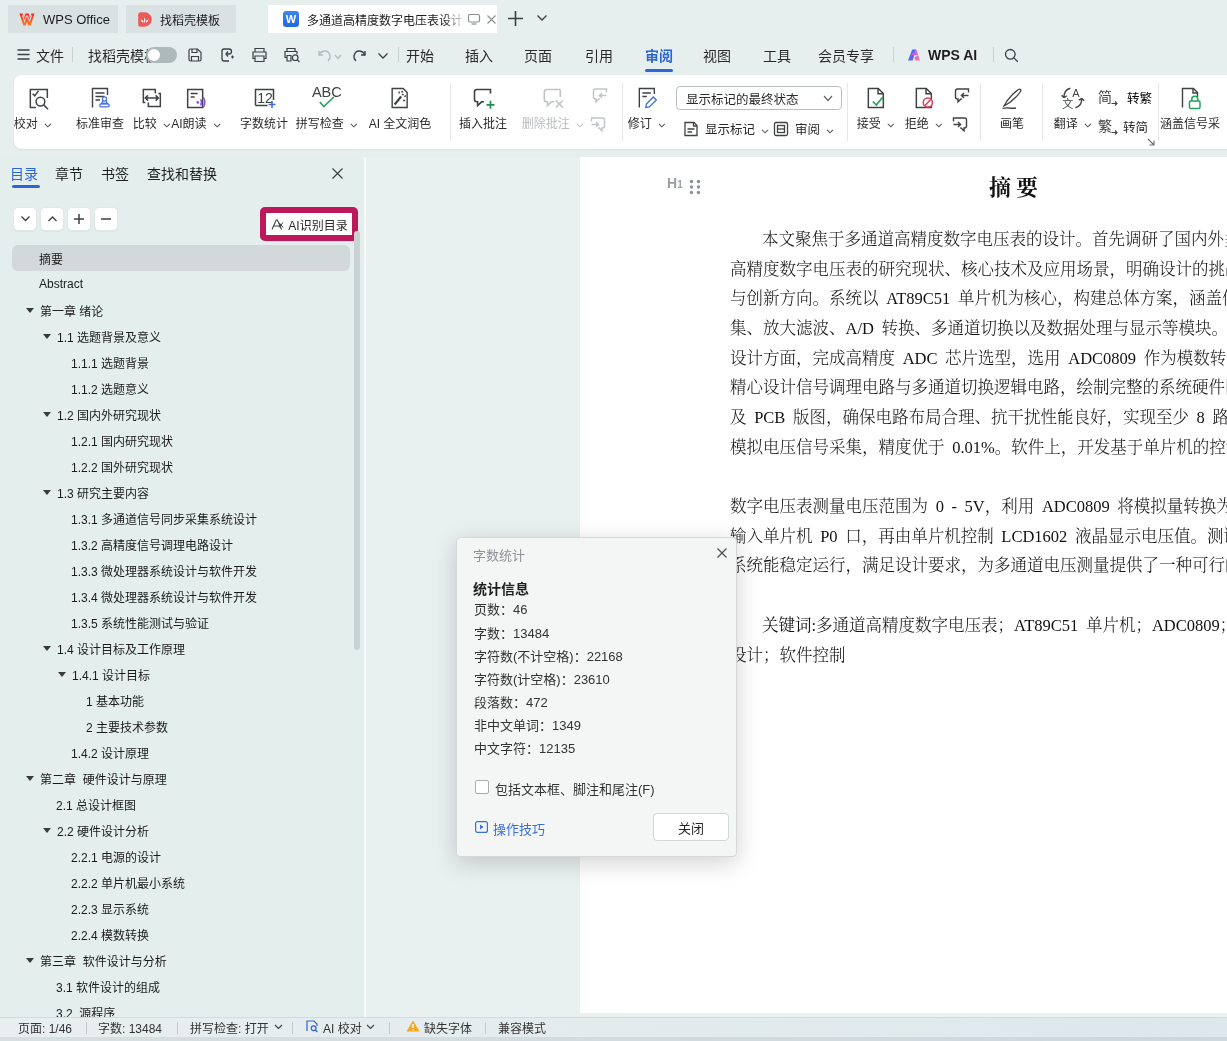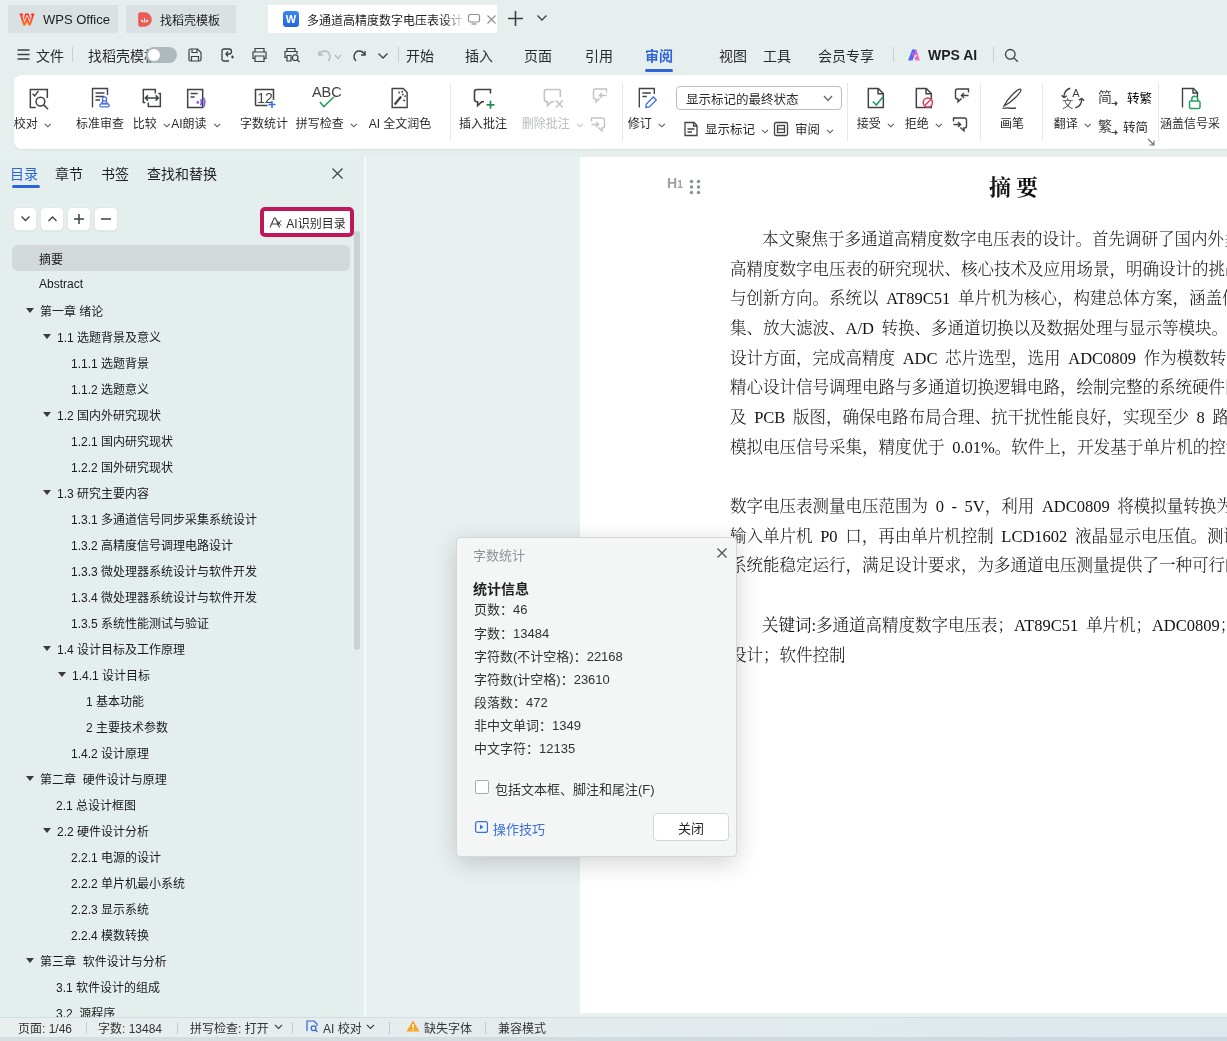--- a/index.html
+++ b/index.html
@@ -126,21 +126,21 @@
   <svg class="abs" style="left:377px;top:16px" width="12" height="8" viewBox="0 0 12 8">
     <path d="M1.5 1.5 L6 6 L10.5 1.5" stroke="#3c4043" stroke-width="1.3" fill="none"></path>
   </svg>
   <div class="abs" style="left:398px;top:11px;width:1px;height:15px;background:#c8d0d0;"></div>
   <div class="mi abs" style="left:406px;width:28px;">开始</div>
   <div class="mi abs" style="left:465px;width:28px;">插入</div>
   <div class="mi abs" style="left:524px;width:28px;">页面</div>
   <div class="mi abs" style="left:585px;width:28px;">引用</div>
   <div class="mi abs" style="left:645px;width:28px;color:#2c64d9;font-weight:bold;">审阅</div>
   <div class="abs" style="left:645px;top:33px;width:28px;height:3px;background:#2c64d9;border-radius:2px;"></div>
-  <div class="mi abs" style="left:703px;width:28px;margin-left:16px;">视图</div>
+  <div class="mi abs" style="left:703px;width:28px;">视图</div>
   <div class="mi abs" style="left:763px;width:28px;">工具</div>
   <div class="mi abs" style="left:818px;width:56px;">会员专享</div>
   <div class="abs" style="left:893px;top:11px;width:1px;height:15px;background:#c8d0d0;"></div>
   <svg class="abs" style="left:907px;top:13px" width="16" height="12" viewBox="0 0 16 12">
     <defs>
         <linearGradient id="ai1" x1="0" y1="0" x2="1" y2="1">
       <stop offset="0" stop-color="#2f7bf7"></stop>
           <stop offset="1" stop-color="#7b58f2"></stop>
         </linearGradient>
       <linearGradient id="ai2" x1="0" y1="0" x2="1" y2="1">
@@ -400,21 +400,21 @@
     <div class="abs sbtn" style="left:67px;top:50px;">
         <svg width="12" height="12" viewBox="0 0 12 12">
           <path d="M6 1 L6 11 M1 6 L11 6" stroke="#3c4043" stroke-width="1.5"></path>
         </svg>
       </div>
     <div class="abs sbtn" style="left:94px;top:50px;">
         <svg width="12" height="4" viewBox="0 0 12 4">
           <path d="M1 2 L11 2" stroke="#3c4043" stroke-width="1.5"></path>
         </svg>
       </div>
-    <div class="abs" style="left:260px;top:50px;width:86px;height:22px;background:#fff;border:4px solid #be185d;border-radius:5px;display:flex;align-items:center;justify-content:center;font-size:12px;color:#2b2b2b;box-shadow:0 1px 1px rgba(0,0,0,.04);">
+    <div class="abs" style="left:260px;top:50px;width:86px;height:22px;background:#fff;border:6px solid #be185d;border-radius:5px;display:flex;align-items:center;justify-content:center;font-size:12px;color:#2b2b2b;box-shadow:0 1px 1px rgba(0,0,0,.04);">
       <svg width="14" height="13" viewBox="0 0 14 13" style="margin-right:4px;" fill="none" stroke="#3c4043" stroke-width="1.1">
         <path d="M2 11.5 L6.2 2 L7.4 2 L11.6 11.5 M3.5 8 L9.5 8"></path>
           <path d="M9 4.5 L13 9.5 M13 4.5 L9 9.5" stroke-width="1"></path>
       </svg>AI识别目录</div>
     <div id="tree">
         <div class="treerow" style="left:12px;top:88px;background:#d3d9da;border-radius:6px;">
           <span style="margin-left:27px;">摘要</span>
         </div>
       <div class="treerow" style="left:12px;top:114px;">
           <span style="margin-left:27px;">Abstract</span>

